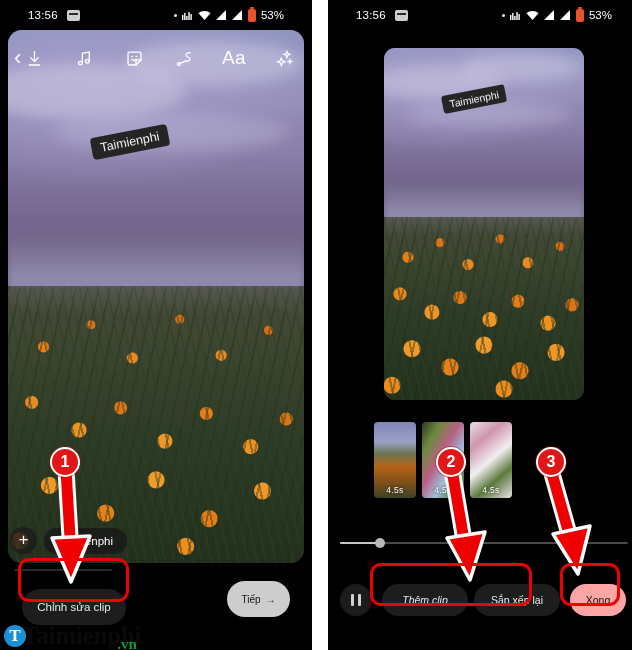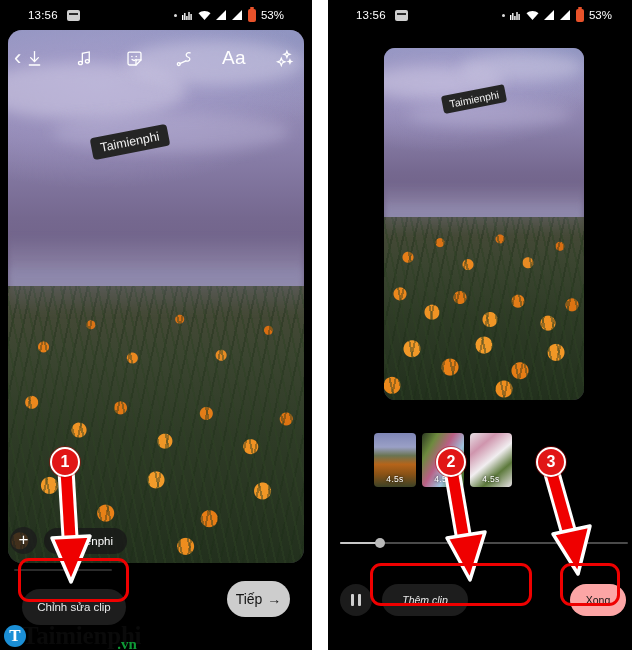--- a/index.html
+++ b/index.html
@@ -162,38 +162,38 @@
   .edit-clip-btn {
     position:absolute; left:22px; top:18px;
     width:104px; height:36px; border-radius:18px;
     background:#1d1d1d; color:#e9e9e9;
     font-size:11.5px; display:flex; align-items:center; justify-content:center;margin-top:8px;
   }
   .next-btn {
     position:absolute; right:22px; top:18px;
     width:63px; height:36px; border-radius:18px;
     background:#cdcdcd; color:#141414;
-    font-size:14px; display:flex; align-items:center; justify-content:center; gap:5px;
+    font-size:10px; display:flex; align-items:center; justify-content:center; gap:5px;
   }
   .scrub-hint {
     position:absolute; left:14px; top:6px; width:98px; height:2px; background:#2b2b2b; border-radius:2px;
   }
 
   
   .preview-sm {
     position:absolute; top:48px; left:56px; width:200px; height:352px;
     border-radius: 11px; overflow:hidden; background:#3c3550;
   }
   .clips-strip {
     position:absolute; top:420px; left:0; right:0; height:80px;
     display:flex; align-items:center; gap:6px; padding-left:46px;
     z-index: 10;
   }
   .clip {
-    position:relative; width:42px; height:54px; border-radius:4px;
+    position:relative; width:42px; height:76px; border-radius:4px;
     overflow:hidden; flex:0 0 auto; background:#222;
   }
   .clip .dur {
     position:absolute; left:0; right:0; bottom:3px;
     text-align:center; color:#fff; font-size:8.5px;
     text-shadow: 0 0 3px rgba(0,0,0,.9);
     letter-spacing:.3px;
   }
   .c1 { background: linear-gradient(to bottom,#7f86b6 0%,#9aa0c6 26%,#6a7452 42%,#b5641a 58%,#8a5216 76%,#3c4226 100%); }
   .c2 { background: linear-gradient(120deg,#2c3a20 0%,#6d8a3e 22%,#b95f84 44%,#9ec2dd 66%,#4c7a33 88%,#2b3a1e 100%); }
@@ -458,20 +458,21 @@
       <div class="tl-fill"></div>
       <div class="tl-knob"></div>
     </div>
 
     <div class="rbottom">
       <div class="pause-btn">
         <i></i>
           <i></i>
       </div>
       <div class="pill dark pill-add">Thêm clip</div>
+      <div class="pill dark pill-order">Sắp xếp lại</div>
       <div class="pill light pill-done">Xong</div>
     </div>
   </div>
 
   <div class="anno">
     <svg viewBox="0 0 632 650">
 
       <g>
         <path d="M66 470 L71 554" stroke="#ffffff" stroke-width="17" fill="none"></path>
         <path d="M66 470 L71 554" stroke="#ef0000" stroke-width="11" fill="none"></path>

